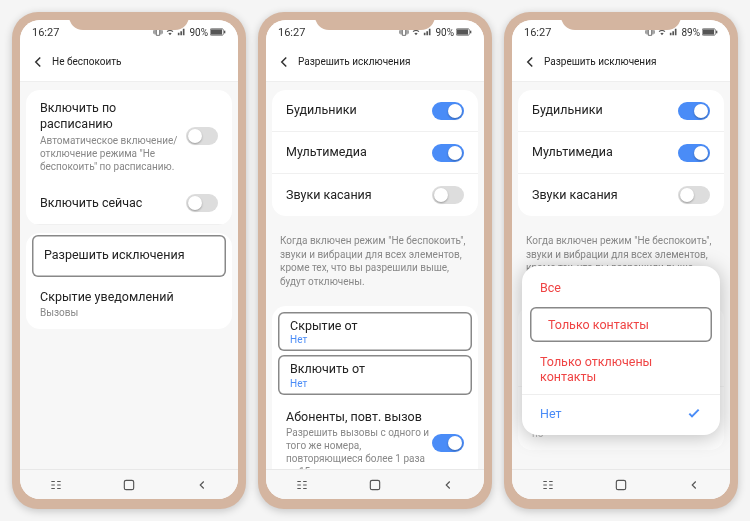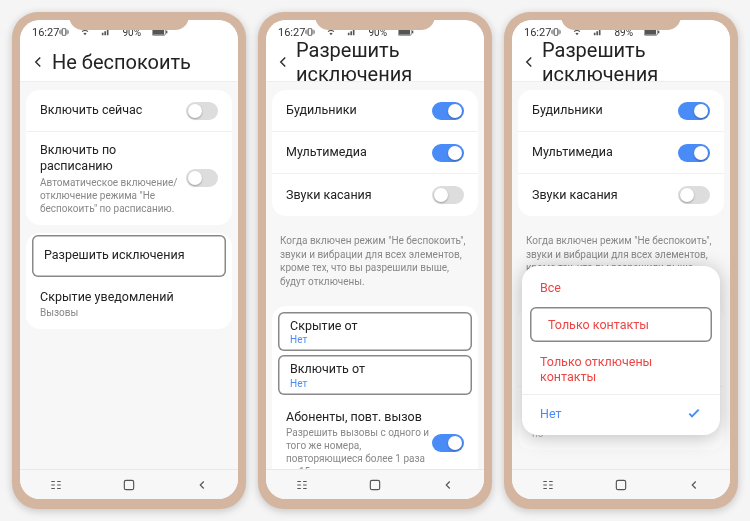--- a/index.html
+++ b/index.html
@@ -1,24 +1,24 @@
 <!DOCTYPE html>
 <html><head>
 <meta charset="utf-8">
 <style>
 *{box-sizing:border-box;margin:0;padding:0;font-family:-apple-system,BlinkMacSystemFont,"Segoe UI",Roboto,sans-serif}
 body{background:#f5f5f5;display:flex;gap:12px;padding:12px;justify-content:center}
 .phone{width:237px;height:497px;background:#d4b5a0;border-radius:26px;padding:8px 8px 10px 8px;position:relative;box-shadow:0 2px 8px rgba(0,0,0,.2)}
 .screen{width:100%;height:100%;background:#f7f7f7;border-radius:20px;overflow:hidden;display:flex;flex-direction:column;position:relative}
 .notch{position:absolute;top:0;left:50%;transform:translateX(-50%);width:120px;height:18px;background:#d4b5a0;border-radius:0 0 14px 14px;z-index:10}
-.statusbar{height:22px;display:flex;justify-content:flex-start;align-items:center;padding:2px 12px 0 12px;font-size:11px;color:#333;background:#fff}
-.statusbar .right{display:flex;align-items:center;gap:11px;font-size:10px}
+.statusbar{height:22px;display:flex;justify-content:space-between;align-items:center;padding:2px 12px 0 12px;font-size:11px;color:#333;background:#fff}
+.statusbar .right{display:flex;align-items:center;gap:2px;font-size:10px}
 .header{height:40px;display:flex;align-items:center;padding:0 8px;background:#fff;border-bottom:1px solid #eee}
 .back-icon{width:20px;height:20px;display:flex;align-items:center;justify-content:center;color:#333}
-.header-title{font-size:20px;color:#222;margin-left:4px}
+.header-title{font-size:10px;color:#222;margin-left:4px}
 .content{flex:1;overflow:hidden;background:#f7f7f7}
 .card{background:#fff;border-radius:14px;margin:8px 6px;overflow:hidden}
 .row{display:flex;align-items:center;justify-content:space-between;padding:10px 14px;min-height:42px}
 .row.border{border-bottom:1px solid #f0f0f0}
 .row-text{flex:1}
 .row-title{font-size:12.5px;color:#222;line-height:1.3}
 .row-sub{font-size:10px;color:#888;line-height:1.3;margin-top:1px}
 .toggle{width:32px;height:18px;background:#ddd;border-radius:10px;position:relative;flex-shrink:0}
 .toggle::after{content:"";position:absolute;width:14px;height:14px;background:#fff;border-radius:50%;top:2px;left:2px;box-shadow:0 1px 2px rgba(0,0,0,.3)}
 .toggle.on{background:#4a8cf7}
@@ -65,31 +65,31 @@
 <div class="header">
 <span class="back-icon">
           <svg width="18" height="18" viewBox="0 0 24 24" fill="none" stroke="currentColor" stroke-width="2">
             <path d="M15 18l-6-6 6-6"></path>
           </svg>
         </span>
 <span class="header-title">Не беспокоить</span>
 </div>
 <div class="content">
 <div class="card">
+<div class="row">
+<div class="row-text">
+<div class="row-title">Включить по расписанию</div>
+<div class="row-sub">Автоматическое включение/отключение режима "Не беспокоить" по расписанию.</div>
+</div>
+<div class="toggle"></div>
+</div>
 <div class="row border">
 <div class="row-text">
               <div class="row-title">Включить сейчас</div>
             </div>
-<div class="toggle"></div>
-</div>
-<div class="row">
-<div class="row-text">
-<div class="row-title">Включить по расписанию</div>
-<div class="row-sub">Автоматическое включение/отключение режима "Не беспокоить" по расписанию.</div>
-</div>
 <div class="toggle"></div>
 </div>
 </div>
 <div class="card">
 <div class="highlight">
 <div class="row">
 <div class="row-title">Разрешить исключения</div>
 </div>
 </div>
 <div class="row">

